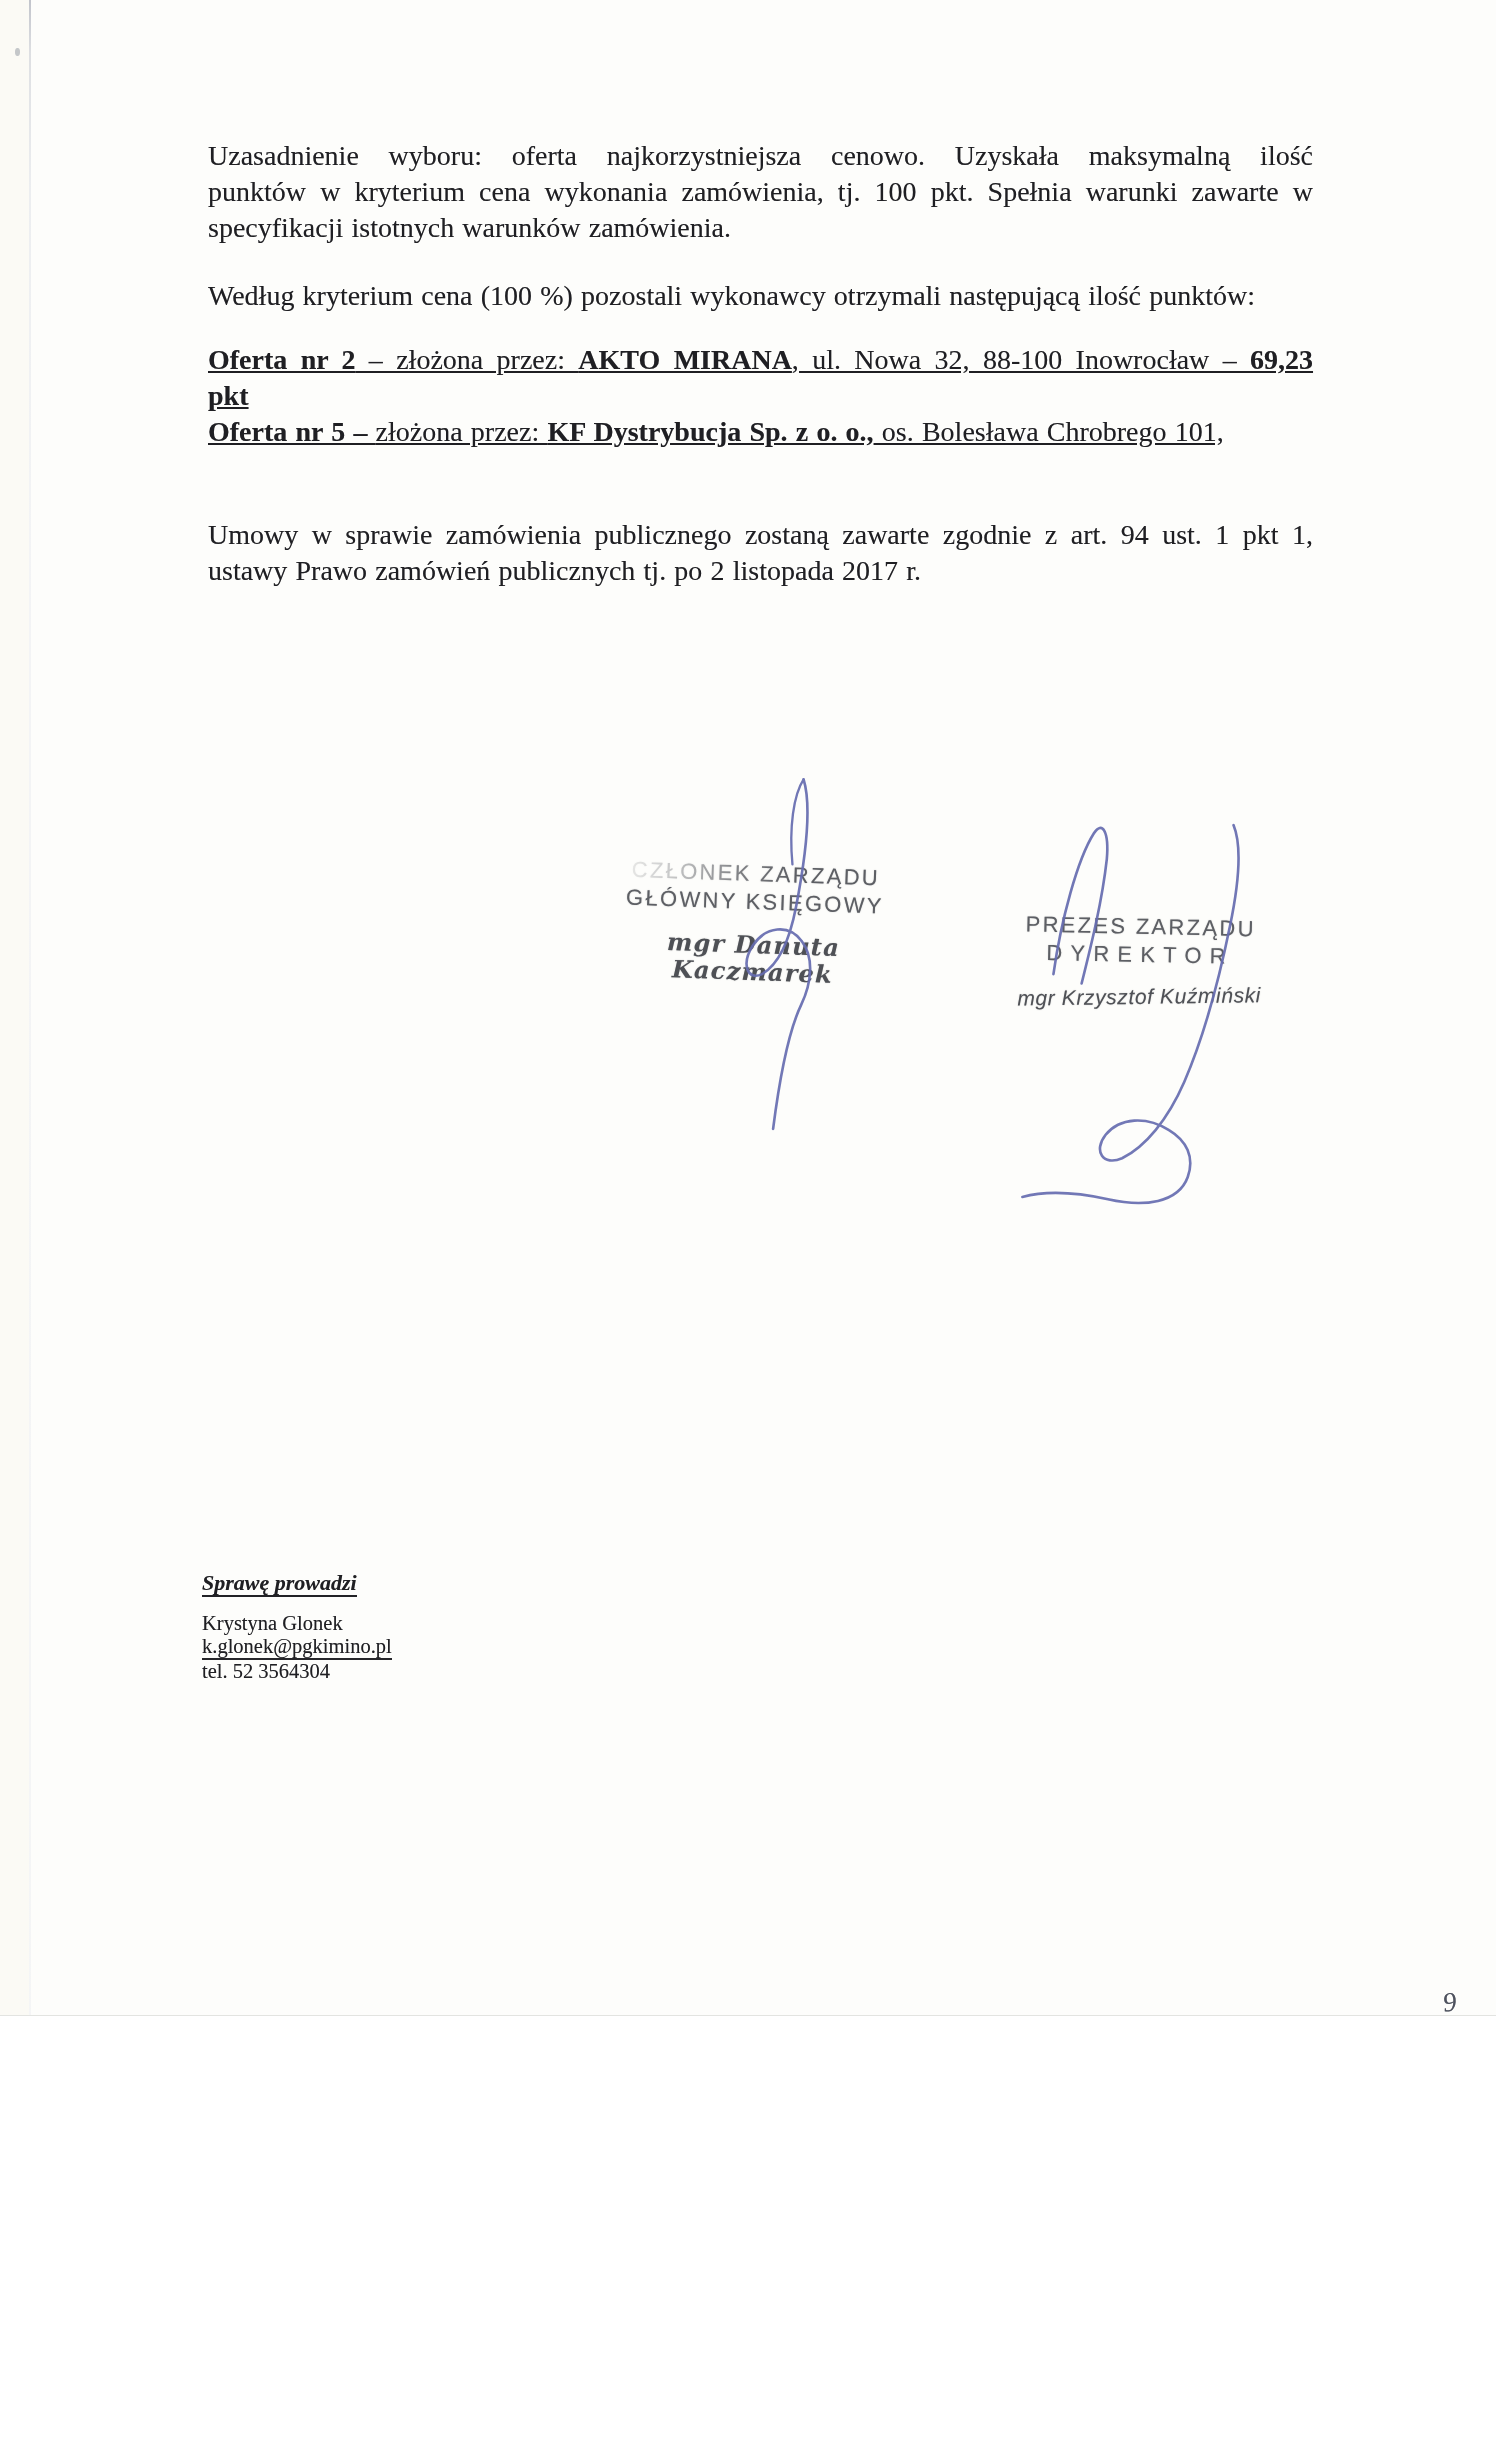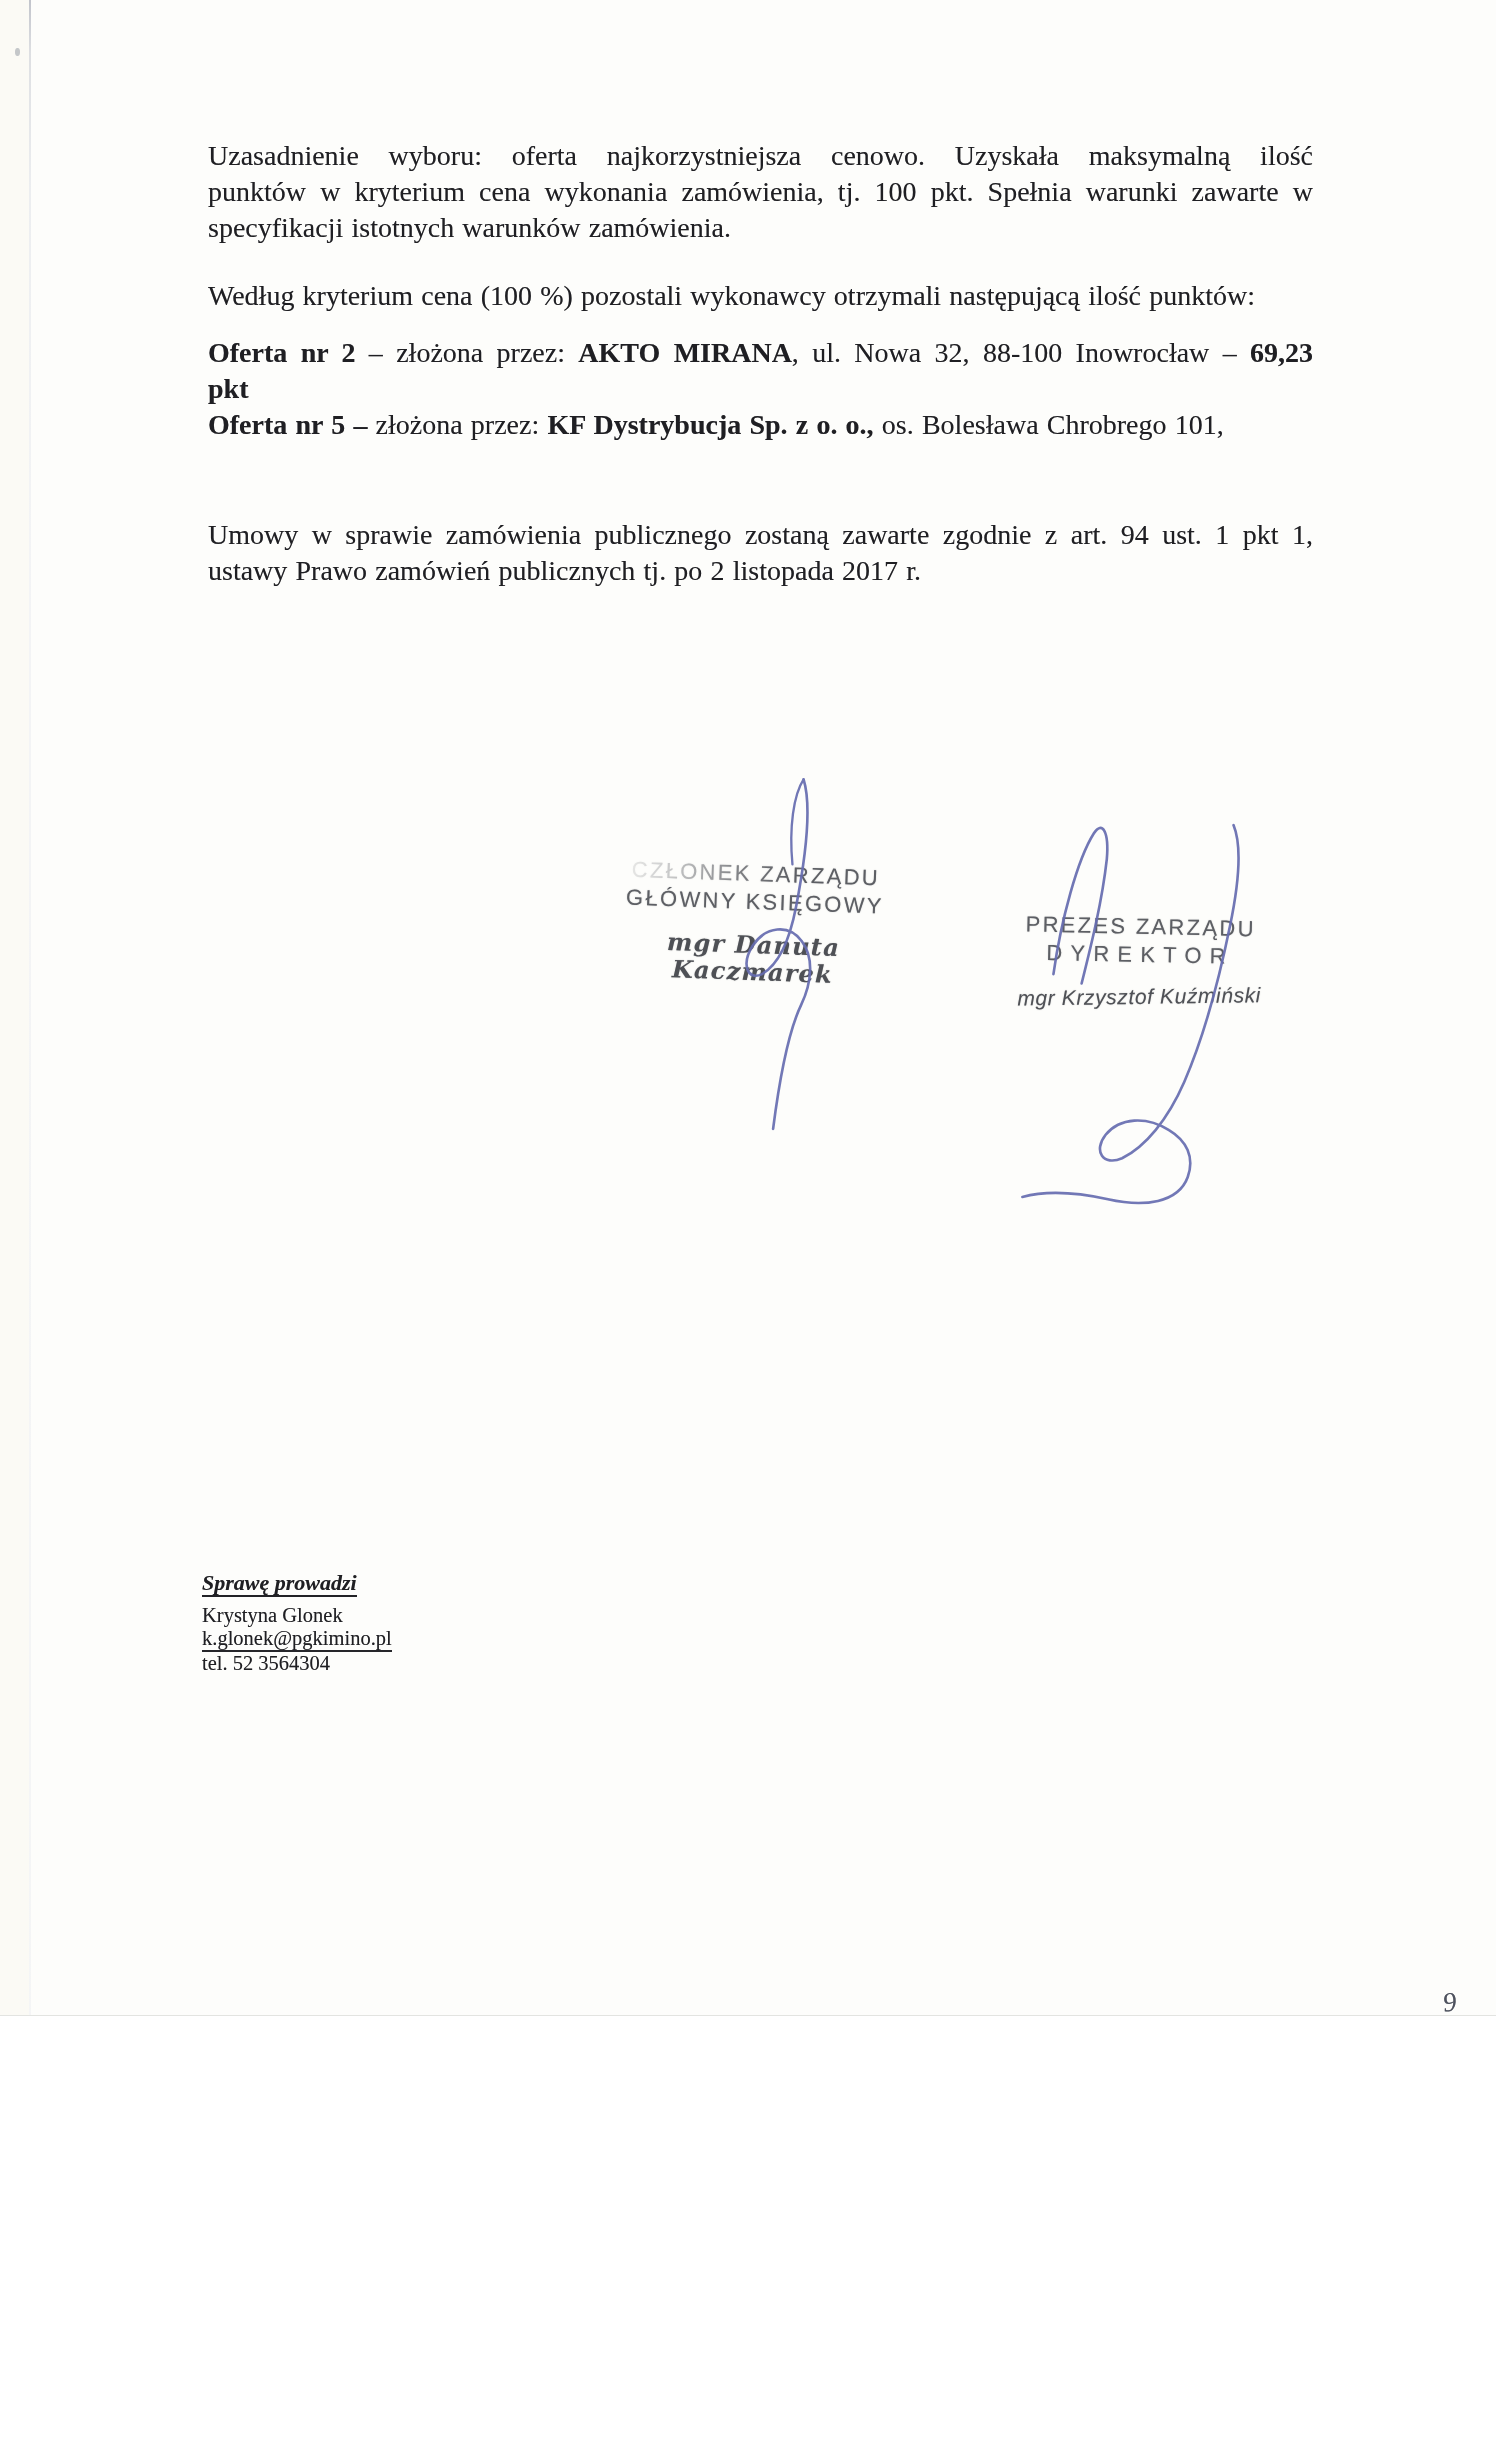--- a/index.html
+++ b/index.html
@@ -19,21 +19,21 @@
   .speck{position:absolute;left:15.2px;top:48px;width:4.7px;height:8.2px;background:#8e939e;border-radius:50%;opacity:.5;}
 
   .para{position:absolute;left:202px;width:1105px;font-size:28px;line-height:36px;
         text-shadow:0 0 0.6px rgba(25,25,28,.38);word-spacing:1.2px;margin-left:6px;}
   .line{display:block;}
   .just{text-align:justify;text-align-last:justify;}
   .b{font-weight:bold;}
 
   .p-justification{top:138px;}
   .p-criteria{top:278px;}
-  .p-offers{top:335px;}
+  .p-offers{top:342px;text-decoration:underline;}
   .p-contracts{top:517px;}
 
   .stamp{position:absolute;font-family:"Liberation Sans", sans-serif;color:#5d5f64;
          text-align:center;text-shadow:0 0 1.2px rgba(95,97,102,.45);}
   .stamp-left{left:610px;top:855px;width:293px;transform:rotate(2deg);transform-origin:left top;}
   .stamp-right{left:1003px;top:910px;width:276px;transform:rotate(1.2deg);transform-origin:left top;}
   .stamp-line{display:block;font-size:22px;line-height:28px;letter-spacing:2.3px;}
   .fade-left{
     -webkit-mask-image:linear-gradient(to right,rgba(0,0,0,.05) 0%,rgba(0,0,0,.28) 18%,rgba(0,0,0,.8) 45%,#000 62%);
             mask-image:linear-gradient(to right,rgba(0,0,0,.05) 0%,rgba(0,0,0,.28) 18%,rgba(0,0,0,.8) 45%,#000 62%);
@@ -43,21 +43,21 @@
     font-size:24px;line-height:27px;letter-spacing:1.2px;color:#4e5055;}
   .stamp-name-sans{display:block;font-family:"Liberation Sans", sans-serif;font-style:italic;
     font-size:21px;line-height:26px;letter-spacing:0.6px;color:#4f5156;transform:rotate(-2deg);}
   .wide{letter-spacing:8.2px;}
 
   .pen-svg{position:absolute;left:586px;top:750px;width:739px;height:481px;}
 
   .footer{position:absolute;left:202px;top:1571px;font-size:20.5px;line-height:23px;
           text-shadow:0 0 0.6px rgba(25,25,28,.4);}
   .footer-heading{display:inline-block;font-size:22px;font-weight:bold;font-style:italic;
-          border-bottom:2.3px solid #222226;padding-bottom:0.6px;margin-bottom:7px;}
+          border-bottom:2.3px solid #222226;padding-bottom:0.6px;margin-bottom:15px;}
   .footer-line{display:block;}
   .footer-email{display:inline-block;border-bottom:2.3px double #26262a;padding-bottom:0px;}
 
   .page-number{position:absolute;left:1443px;top:1987px;font-size:27px;font-style:italic;
           color:#4e525e;transform:rotate(-7deg);text-shadow:0 0 0.6px rgba(70,75,90,.5);}
 </style>
 </head>
 <body>
 
 <div class="paper"></div>

